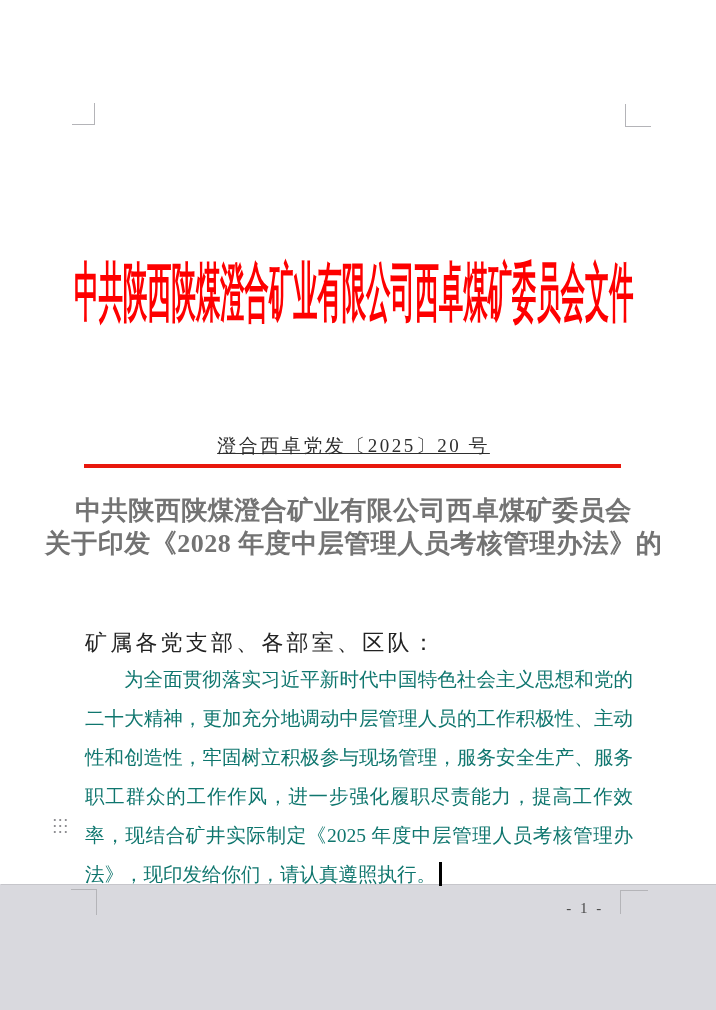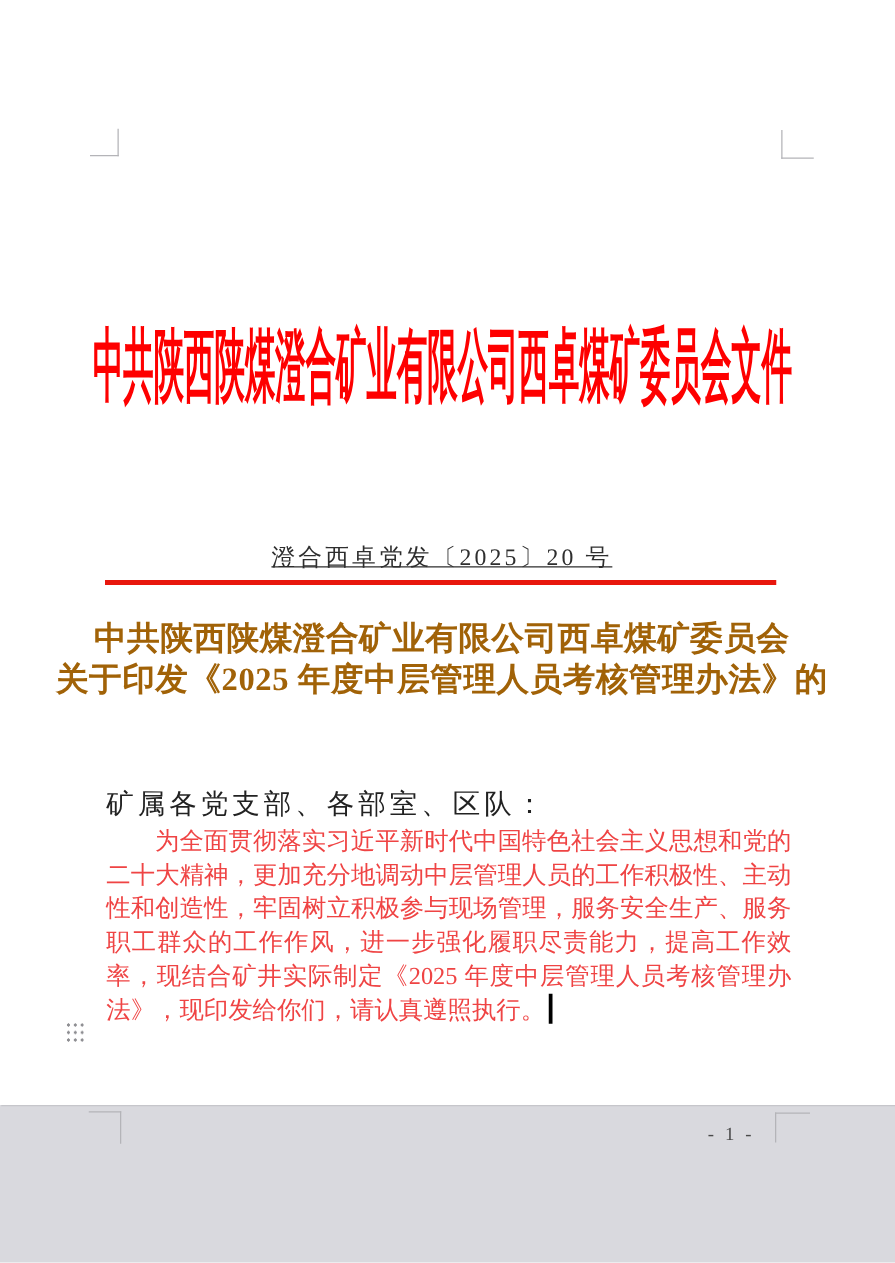--- a/index.html
+++ b/index.html
@@ -37,31 +37,31 @@
     text-align:center;font-size:19px;color:#2e2e2e;
     letter-spacing:2.5px;
     text-decoration:underline;
   }
   .red-line{
     position:absolute;left:84px;top:464px;width:537px;height:3.5px;
     background:#e8170d;
   }
   .doc-title{
     position:absolute;left:0;top:495px;width:707px;
-    text-align:center;font-weight:bold;color:#a16207;
+    text-align:center;font-weight:bold;color:#737373;
     font-size:26px;line-height:32.5px;letter-spacing:0.5px;
   }
   .salutation{
     position:absolute;left:85px;top:628px;width:560px;
     font-size:22px;color:#222;letter-spacing:3.2px;
     white-space:nowrap;
   }
   .body-para{
     position:absolute;left:85px;top:660px;width:548px;
-    font-size:19.5px;line-height:27px;color:#ef4444;
+    font-size:19.5px;line-height:39px;color:#0f766e;
     text-align:justify;text-indent:2em;
   }
   .caret{
     display:inline-block;width:2.5px;height:24px;background:#000;
     margin-left:3px;vertical-align:-5px;
   }
   .dots-marker{
     position:absolute;left:52px;top:817px;width:15px;height:17px;
     background-image:radial-gradient(circle,#8e8e92 1.1px,transparent 1.4px);
     background-size:5.5px 6px;background-position:0 0;
@@ -84,21 +84,21 @@
   <div class="banner-wrap">
     <span class="banner">中共陕西陕煤澄合矿业有限公司西卓煤矿委员会文件</span>
   </div>
 
   <div class="doc-number">澄合西卓党发〔2025〕20 号</div>
 
   <div class="red-line"></div>
 
   <div class="doc-title">
     <div>中共陕西陕煤澄合矿业有限公司西卓煤矿委员会</div>
-    <div>关于印发《2025 年度中层管理人员考核管理办法》的</div>
+    <div>关于印发《2028 年度中层管理人员考核管理办法》的</div>
   </div>
 
   <div class="salutation">矿属各党支部、各部室、区队：</div>
 
   <div class="body-para"><span>为全面贯彻落实习近平新时代中国特色社会主义思想和党的二十大精神，更加充分地调动中层管理人员的工作积极性、主动性和创造性，牢固树立积极参与现场管理，服务安全生产、服务职工群众的工作作风，进一步强化履职尽责能力，提高工作效率，现结合矿井实际制定《2025 年度中层管理人员考核管理办法》，现印发给你们，请认真遵照执行。</span><span class="caret"></span></div>
 
   <div class="dots-marker"></div>
 
   <div class="page-number">- 1 -</div>
 

